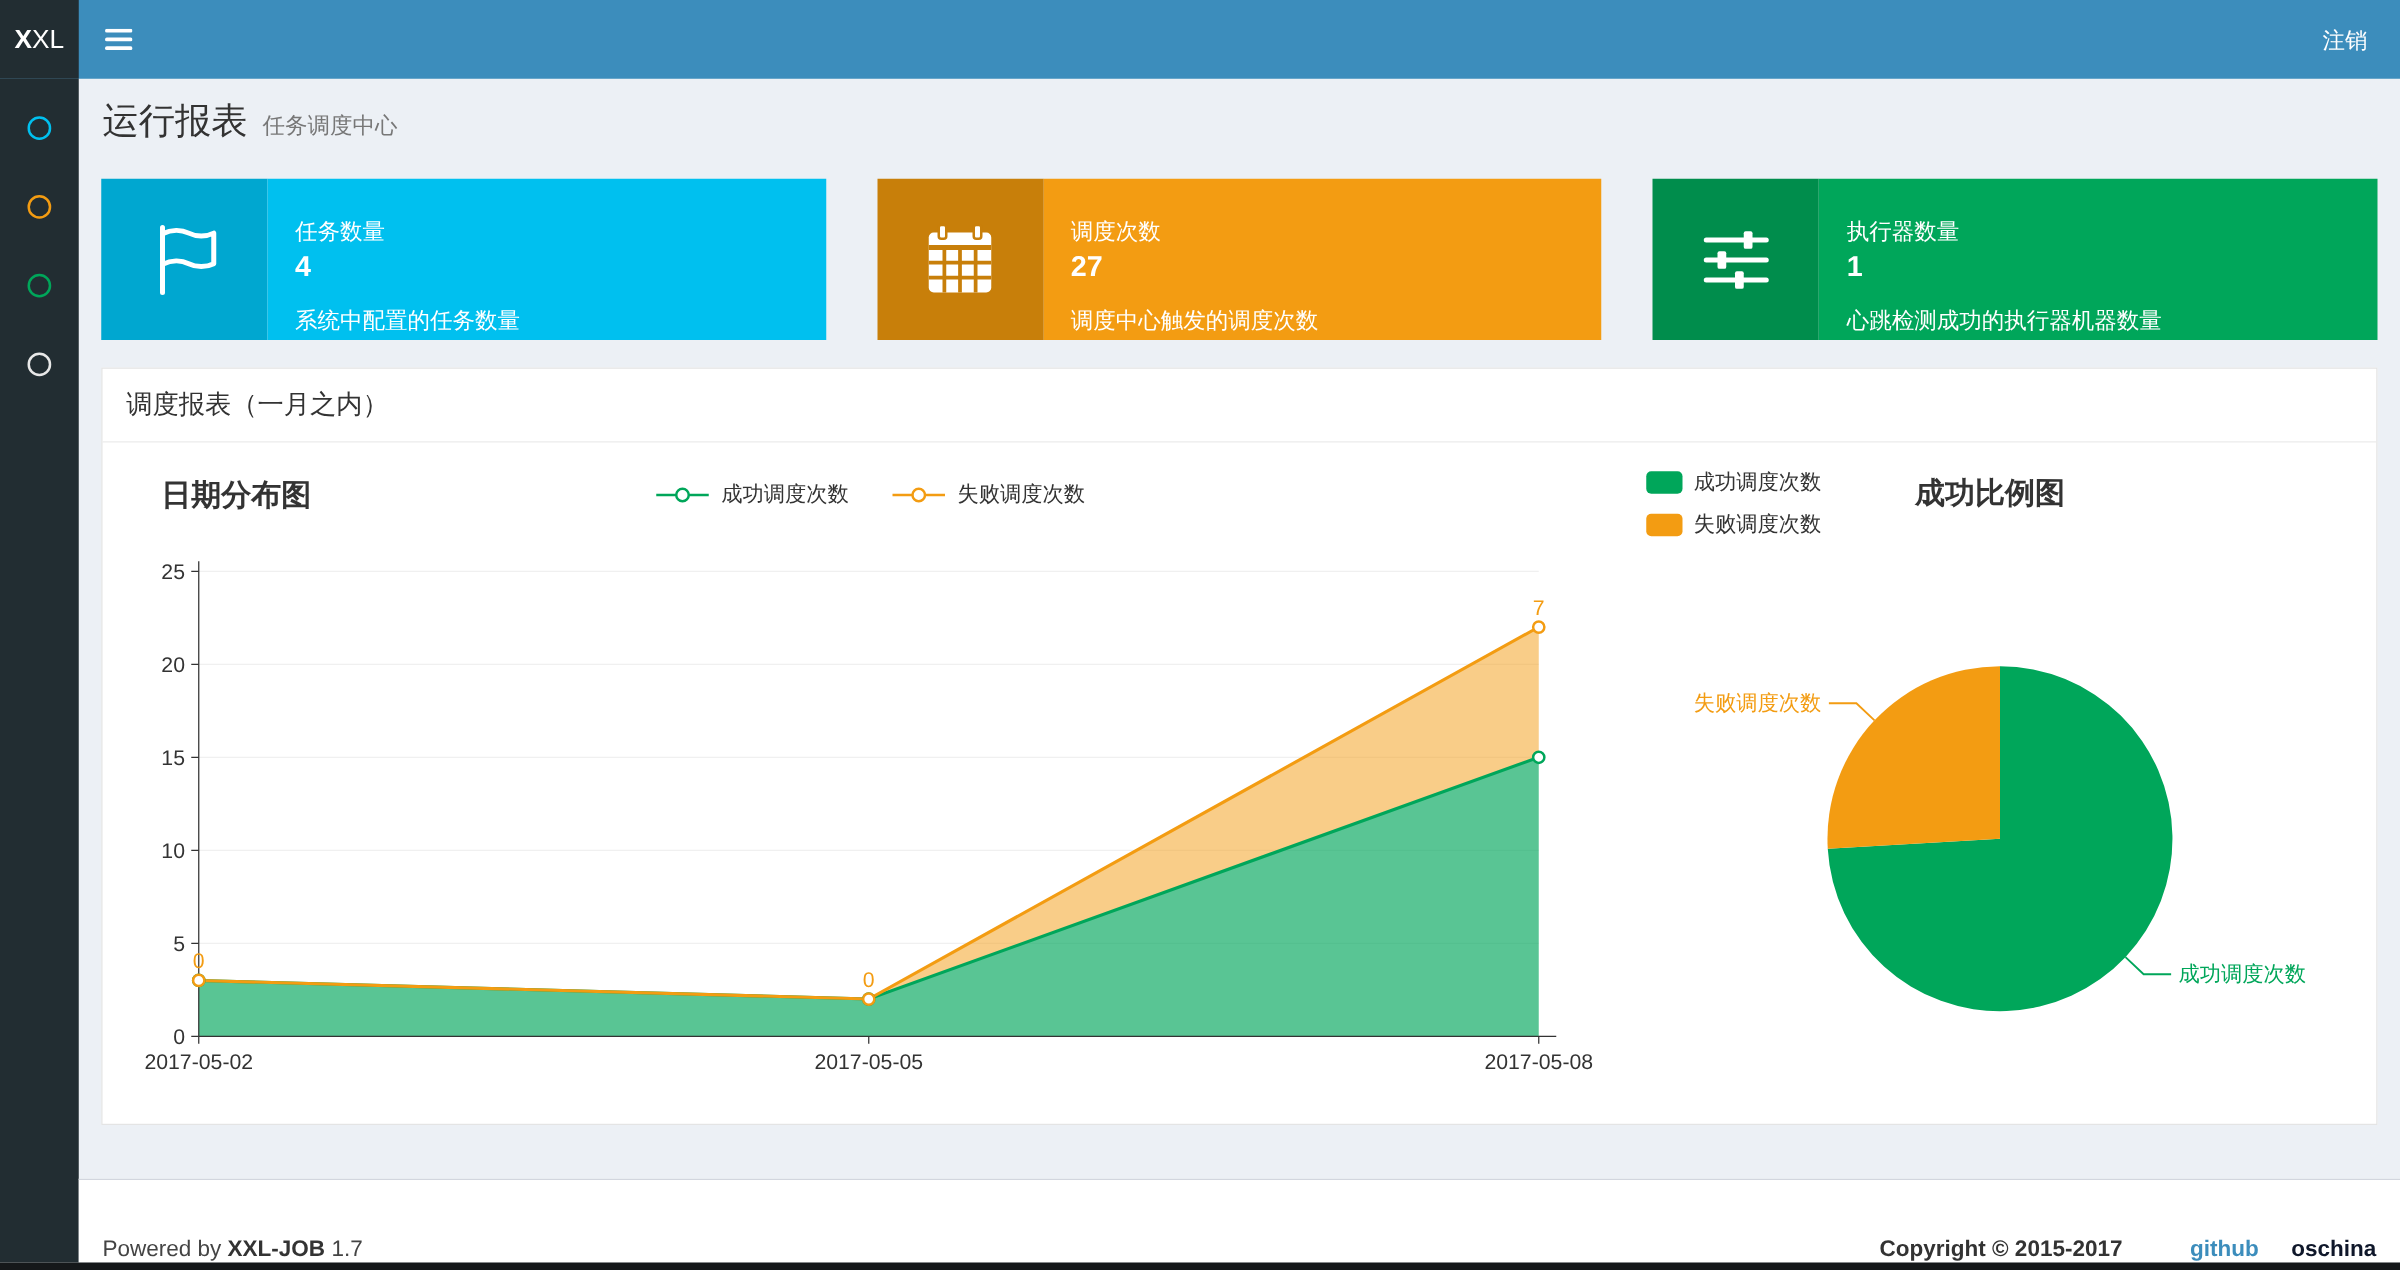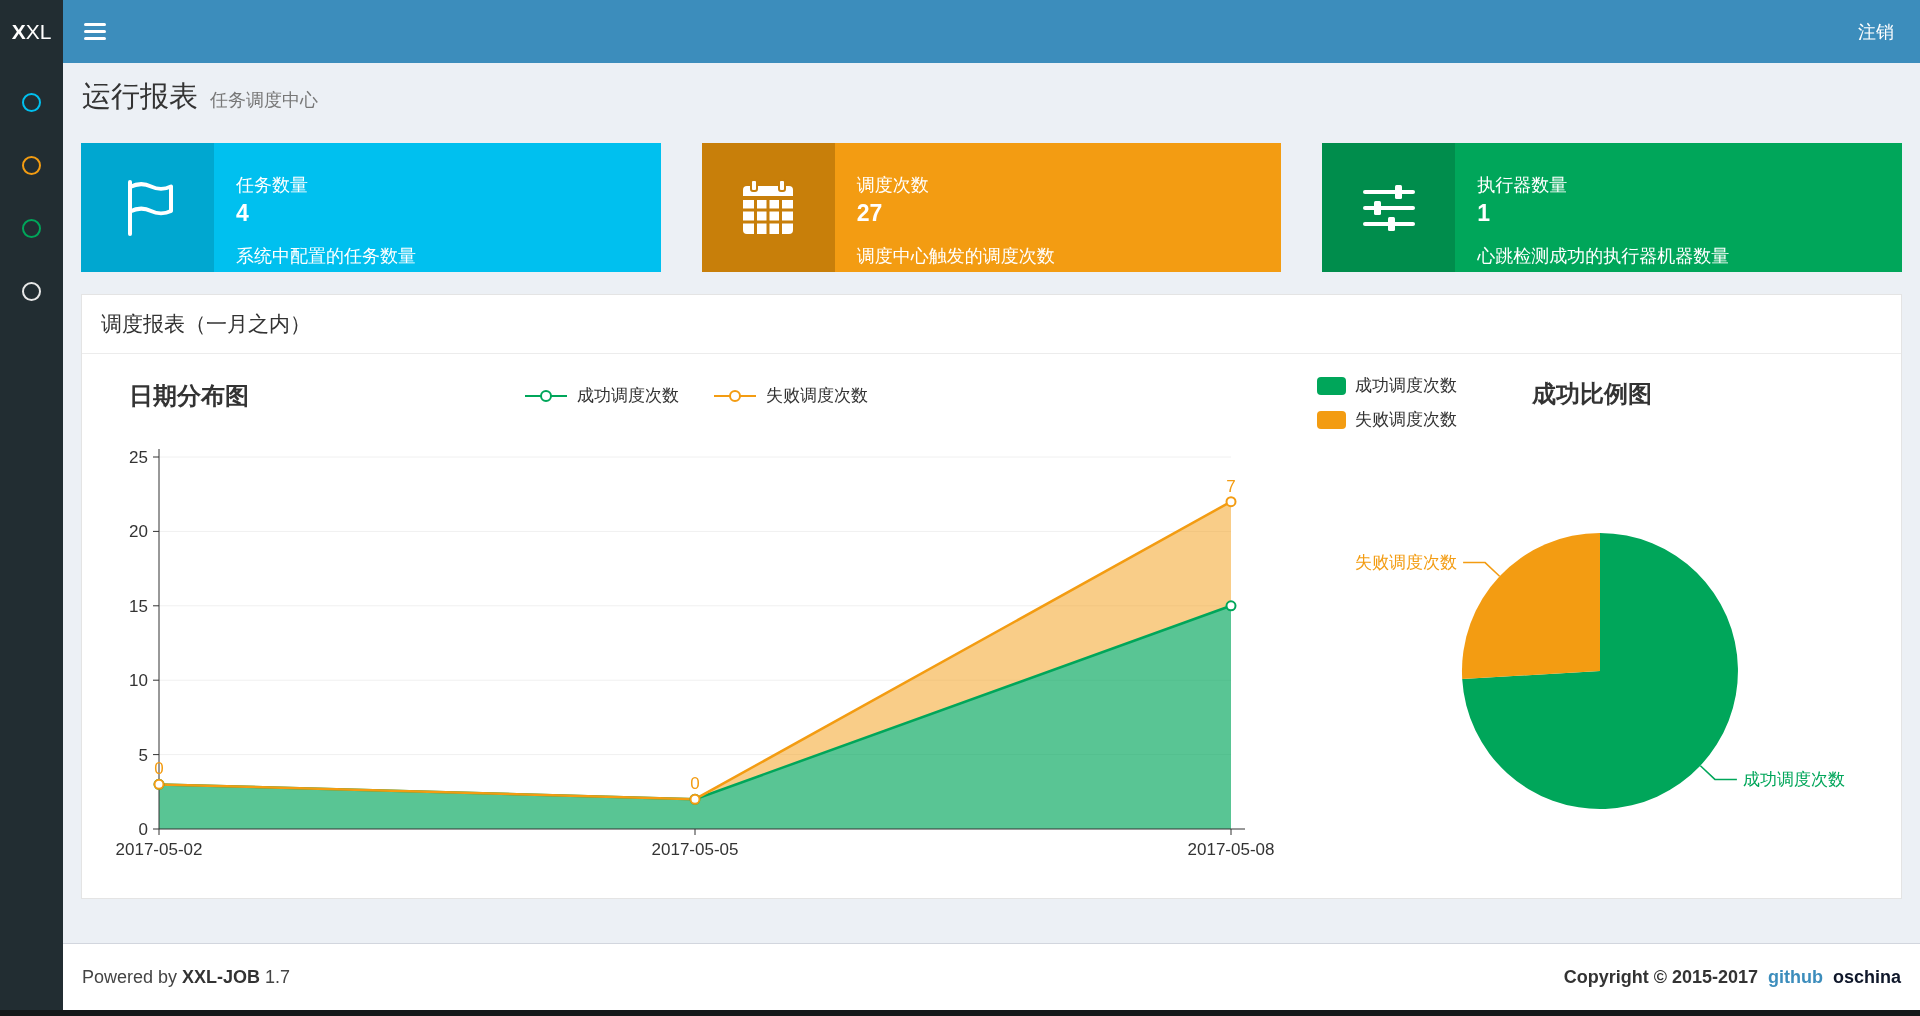--- a/index.html
+++ b/index.html
@@ -33,23 +33,23 @@
   .pie-col{width:592px;position:relative}
   .chart-head{position:relative;height:72px}
   .chart-title{position:absolute;left:27px;top:18px;font-size:24px;font-weight:700;color:#333}
   .line-legend{position:absolute;left:0;right:0;top:22px;display:flex;justify-content:center;gap:34px}
   .legend-item{display:flex;align-items:center;gap:9px;font-size:17px;color:#333;cursor:pointer}
   .pie-head{position:relative;height:72px}
   .pie-title{position:absolute;left:12px;right:0;top:16px;text-align:center;font-size:24px;font-weight:700;color:#333}
   .pie-legend{position:absolute;left:27px;top:12px;display:flex;flex-direction:column;gap:11px}
   .swatch{width:29px;height:18px;border-radius:4px;display:inline-block;background:#999}
   .footer{position:absolute;left:63px;bottom:6px;width:1857px;height:67px;background:#fff;border-top:1px solid #d2d6de;
-          display:flex;align-items:center;padding:0 19px;box-sizing:border-box;font-size:18px;color:#444}
+          display:flex;align-items:flex-end;padding:0 19px;box-sizing:border-box;font-size:18px;color:#444}
   .footer b{color:#333}
-  .footer-right{margin-left:auto;display:flex;align-items:center;gap:10px}
+  .footer-right{margin-left:auto;display:flex;align-items:center;gap:26px}
   .footer-link{color:#3c8dbc;font-weight:700;text-decoration:none;cursor:pointer}
   .bottom-strip{position:absolute;left:0;bottom:0;width:1920px;height:6px;background:#15181a}
   svg text{font-family:"Liberation Sans","DejaVu Sans",sans-serif}
 </style>
 </head>
 <body style="background: rgb(236, 240, 245);">
 
 <header class="navbar" style="background: rgb(60, 141, 188);">
   <div class="logo" style="background: rgb(34, 45, 50);">
       <b>X</b>
@@ -246,18 +246,18 @@
 </div>
 
 <footer class="footer">
   <div>
     <span>Powered by</span>
     <b>XXL-JOB</b>
     <span>1.7</span>
   </div>
   <div class="footer-right">
     <b>Copyright © 2015-2017</b>
-    <a class="footer-link" style="color: rgb(60, 141, 188);">github</a>
+    <a class="footer-link" style="color: rgb(60, 141, 188); margin-left: 28px;">github</a>
     <a class="footer-link" style="color: #0f172a;">oschina</a>
   </div>
 </footer>
 
 <div class="bottom-strip"></div>
 
 </body></html>

